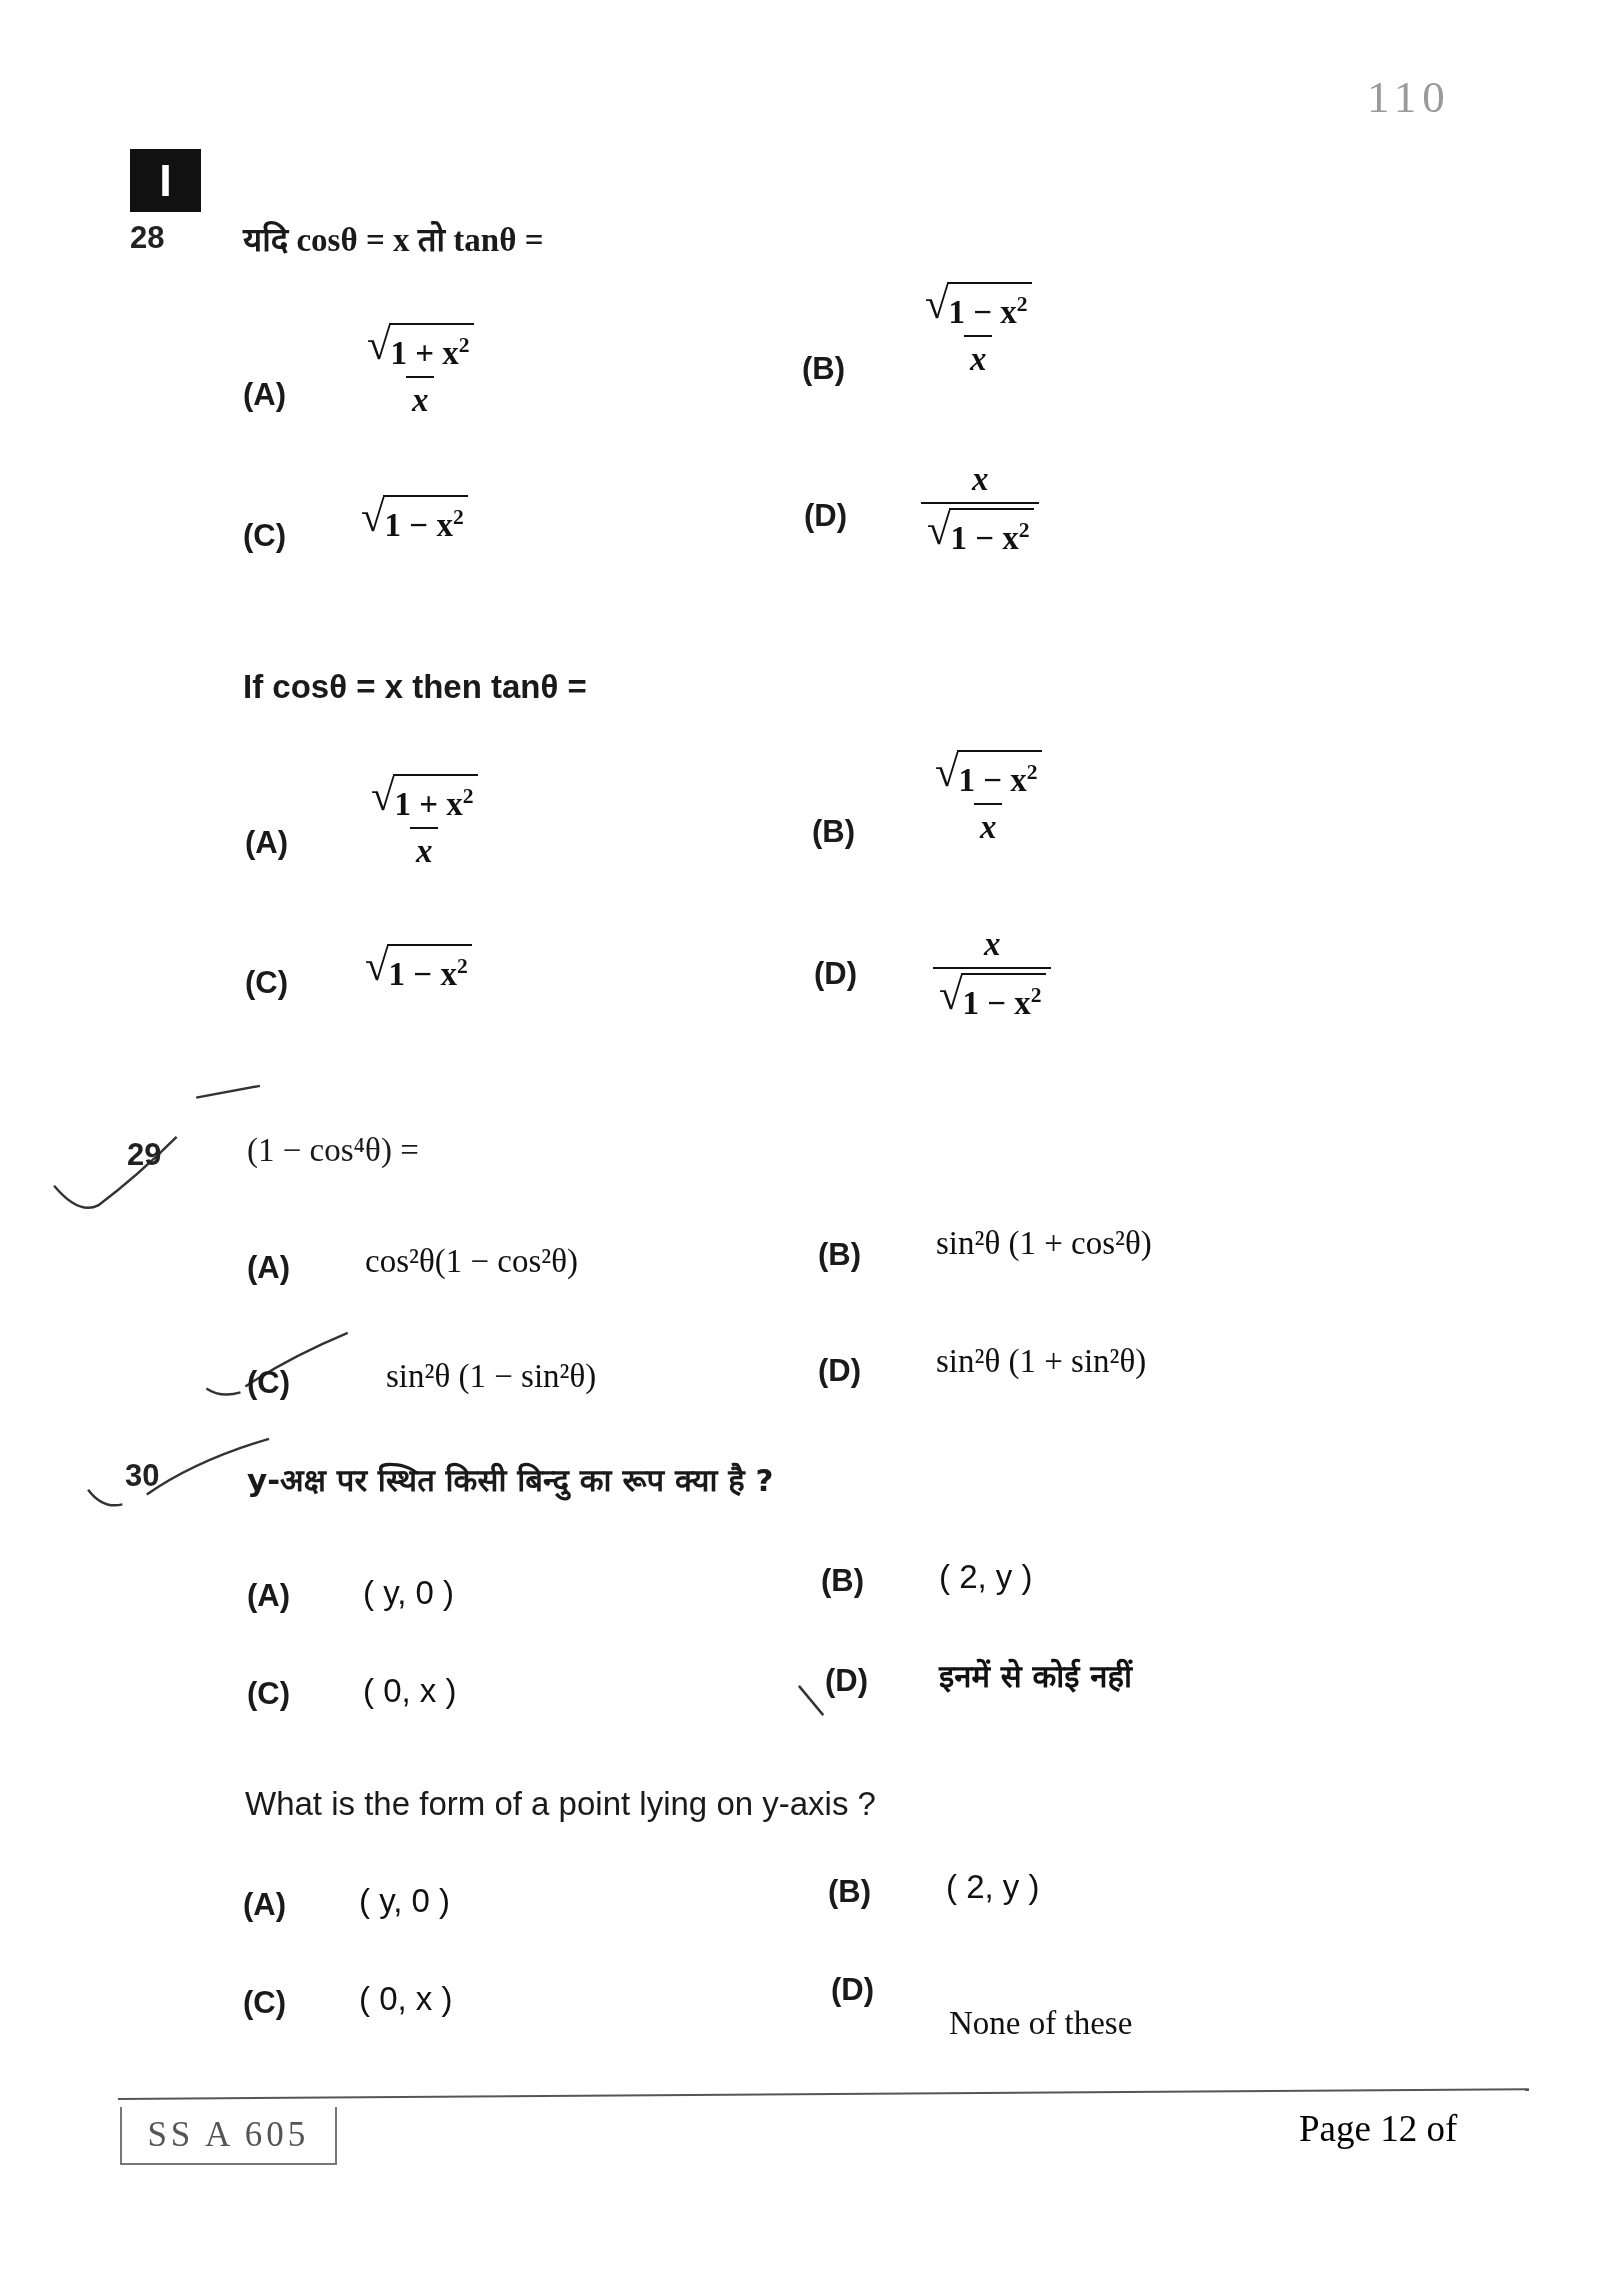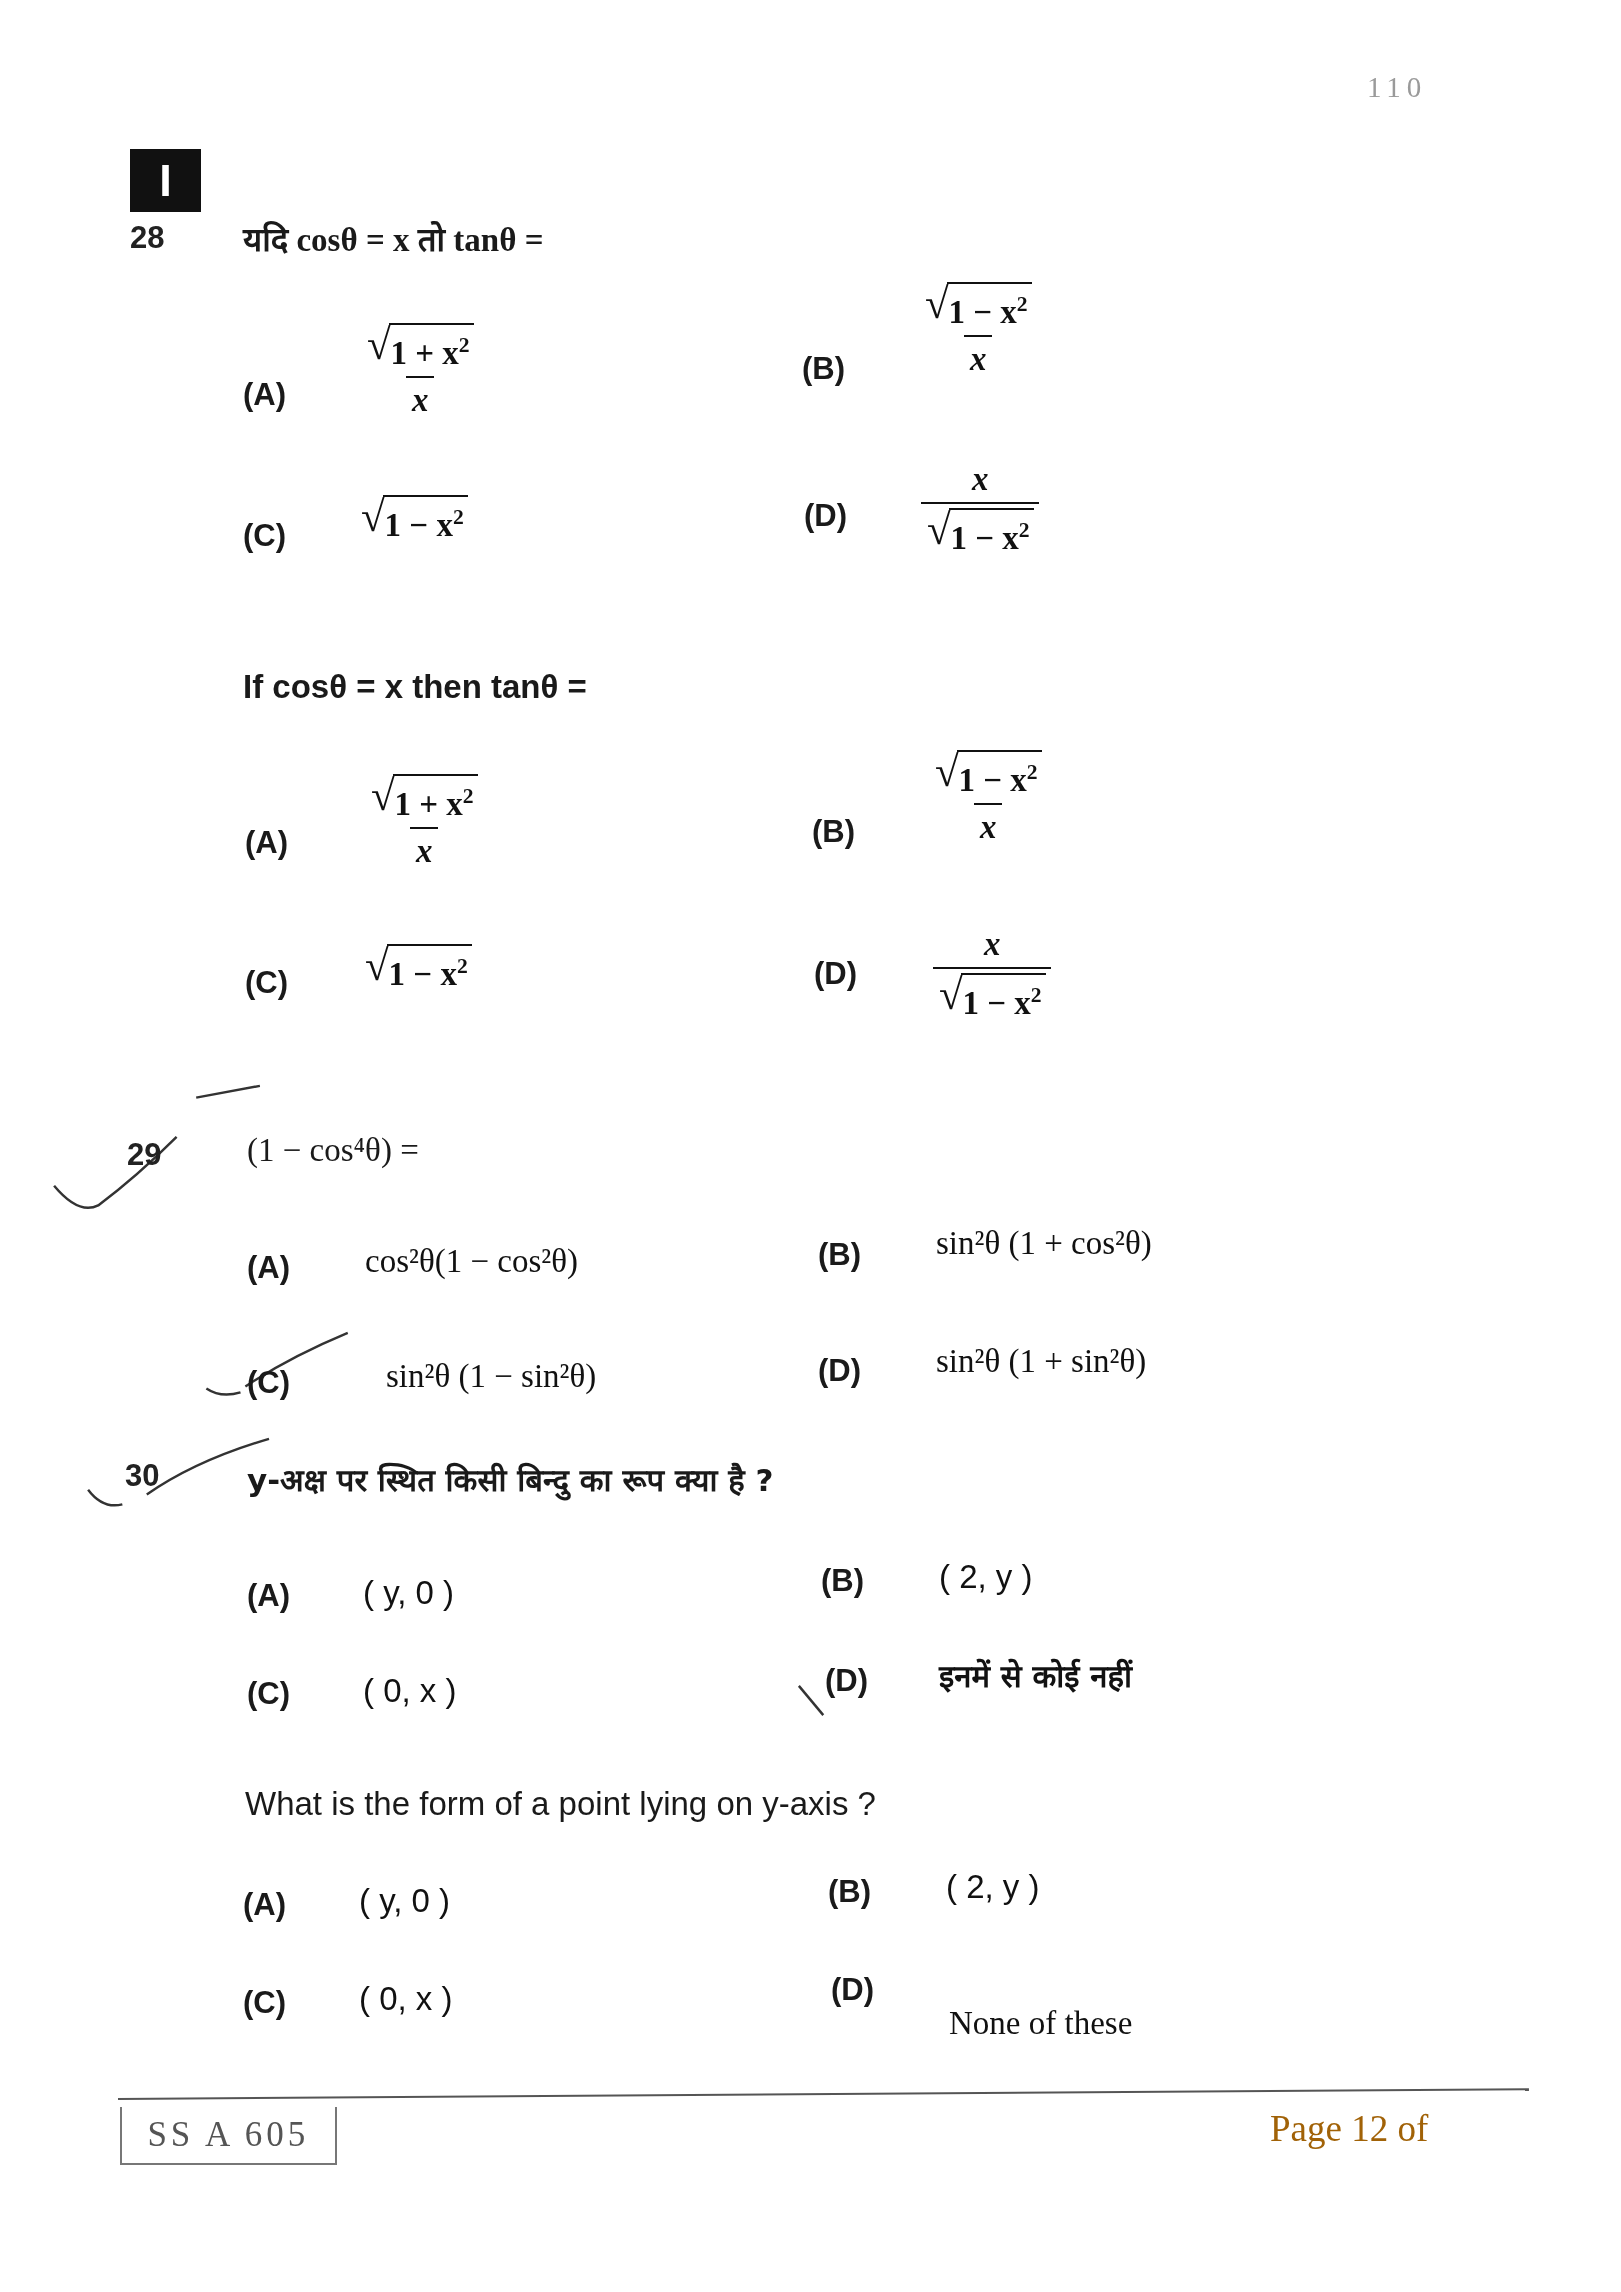--- a/index.html
+++ b/index.html
@@ -1,19 +1,19 @@
 <!DOCTYPE html>
 <html><head>
 <meta charset="utf-8">
 <style>
   html, body { margin: 0; padding: 0; background: #ffffff; }
   body { width: 1621px; height: 2293px; position: relative; overflow: hidden;
          font-family: "Liberation Serif", "DejaVu Serif", serif; color: #111; }
   .abs { position: absolute; }
-  .corner-mark { left: 1367px; top: 71px; font-size: 29px; color: #9a9a9a; letter-spacing: 5.9px; }
+  .corner-mark { left: 1367px; top: 71px; font-size: 45px; color: #9a9a9a; letter-spacing: 5.9px; }
   .section-box { left: 130px; top: 149px; width: 71px; height: 63px; background: #111; color: #fff;
                  font-family: "Liberation Sans", sans-serif; font-weight: bold; font-size: 45px;
                  display: flex; align-items: center; justify-content: center; }
   .qnum { font-family: "Liberation Sans", sans-serif; font-weight: bold; font-size: 31px; color: #222; }
   .qtext { font-size: 33px; font-weight: bold; color: #1a1a1a; }
   .qtext-en { font-family: "Liberation Sans", sans-serif; font-size: 33px; font-weight: bold; color: #1a1a1a; }
   .opt-label { font-family: "Liberation Sans", sans-serif; font-weight: bold; font-size: 31px; color: #1a1a1a; }
   .opt-val { font-size: 33px; font-weight: bold; color: #111; white-space: nowrap; }
   .opt-val sup { font-size: 21.6px; }
   .frac { display: inline-flex; flex-direction: column; align-items: center; font-size: 33px; font-weight: bold; }
@@ -21,21 +21,21 @@
   .frac .den { border-top: 2.9px solid #111; padding: 3.9px 5.9px 0; font-style: italic; }
   .sqrt { display: inline-flex; align-items: stretch; }
   .sqrt .sym { font-size: 43px; line-height: 43px; margin-right: -2px; }
   .sqrt .rad { border-top: 2.9px solid #111; padding: 2px 3.9px 0 2px; line-height: 37px; }
   .sqrt .rad sup { font-size: 21.6px; }
   .italic { font-style: italic; }
   .tick { stroke: #333; stroke-width: 2.5; fill: none; }
   .footer-line { left: 118px; top: 2098px; width: 1411px; height: 0; border-top: 2.9px solid #555; transform: rotate(-0.4deg); transform-origin: left; }
   .footer-code { left: 120px; top: 2107px; padding: 7.8px 25.5px; border: 2px solid #777; border-top: none;
                  font-size: 35px; color: #555; letter-spacing: 3.9px; }
-  .footer-page { left: 1270px; top: 2107px; font-size: 37px; color: #a16207; }
+  .footer-page { left: 1299px; top: 2107px; font-size: 37px; color: #000000; }
 </style>
 </head>
 <body>
 
 <div class="abs corner-mark">110</div>
 <div class="abs section-box">
   <span>I</span>
 </div>
 
 <div class="abs qnum" style="left:130px; top:220px;">28</div>

